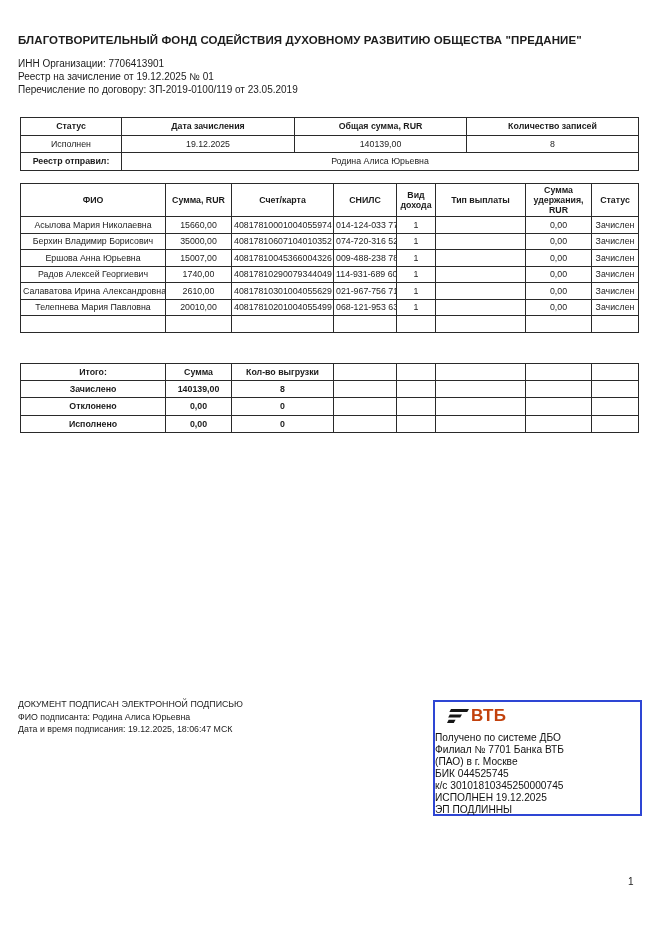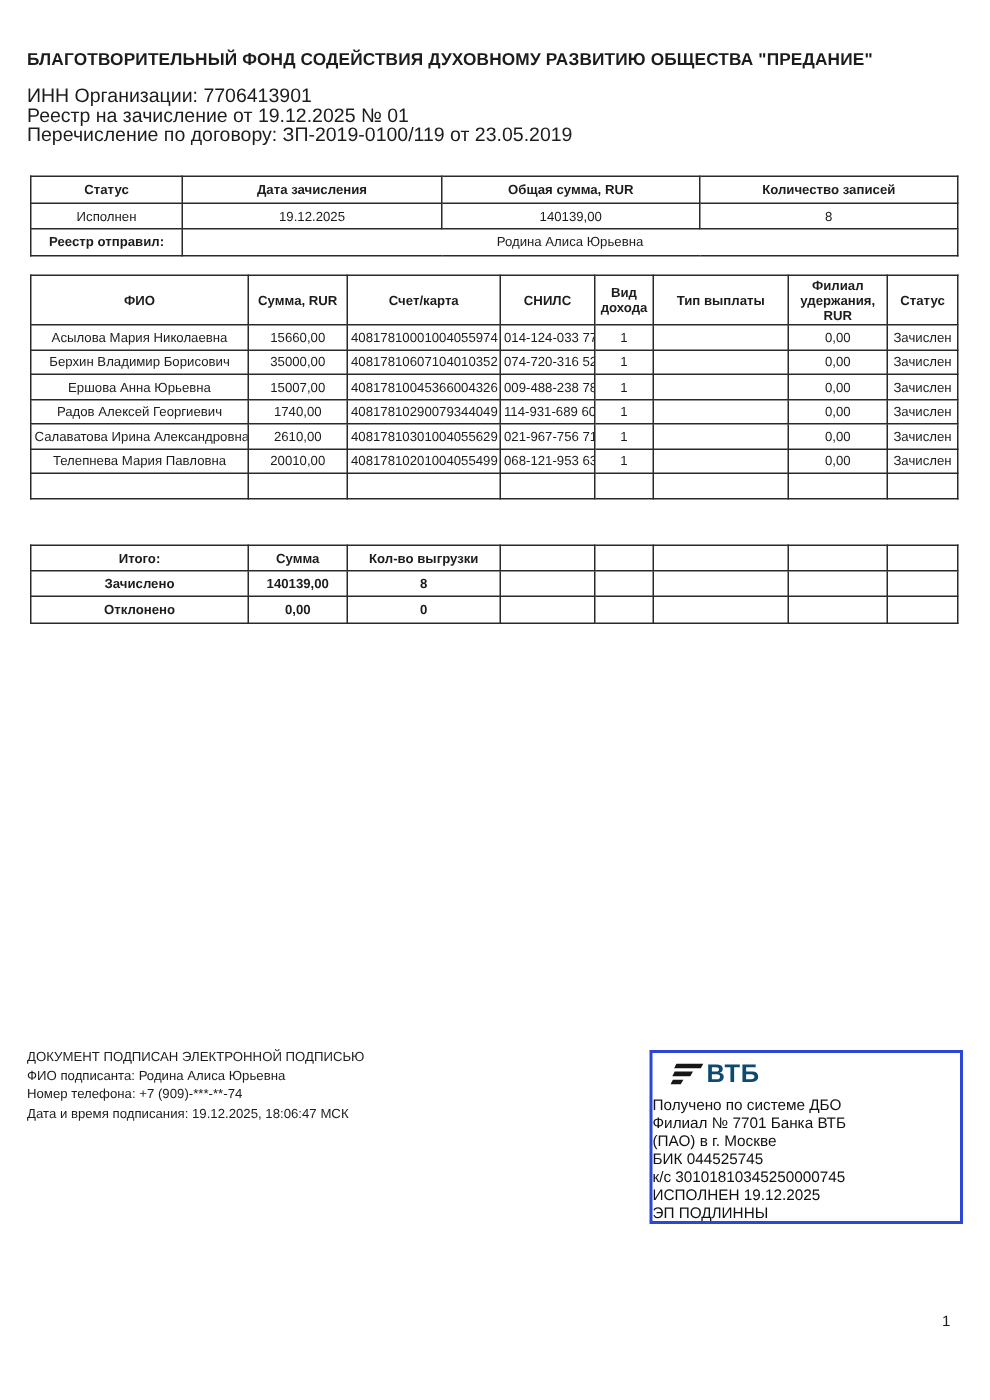--- a/index.html
+++ b/index.html
@@ -6,21 +6,21 @@
   .page{
     position:relative;width:660px;height:933px;background:#ffffff;
     font-family:"Liberation Sans","DejaVu Sans",sans-serif;color:#1c1c1c;
     overflow:hidden;
     padding-left:28px;
   }
   .title{
     position:absolute;top:33px;left:18px;right:14px;margin:0;
     font-size:11.5px;font-weight:bold;letter-spacing:0.1px;line-height:14px;
   }
-  .meta{position:absolute;top:57px;left:18px;font-size:13px;line-height:13.2px;}
+  .meta{position:absolute;top:57px;left:18px;font-size:10px;line-height:13.2px;}
   table{
     position:absolute;left:20px;border-collapse:collapse;table-layout:fixed;
     border:1.5px solid #2a2a2a;
   }
   th,td{
     border:1px solid #2a2a2a;text-align:center;vertical-align:middle;
     font-size:8.8px;padding:1px 2px;overflow:hidden;white-space:nowrap;
   }
   th{font-weight:bold;}
   .t1{top:117px;width:618px;}
@@ -33,21 +33,21 @@
   .t3{top:363px;width:618px;border-radius:27px;}
   .t3 tr{height:17.2px;}
   .t3 td{font-weight:bold;}
   .sig{position:absolute;left:18px;top:698px;font-size:8.8px;line-height:12.7px;}
   .stamp{
     position:absolute;left:433px;top:700px;width:209px;height:116px;
     border:2px solid #2e46d4;background:#ffffff;box-sizing:border-box;
   }
   .stamp-logo{
     position:absolute;left:12px;top:5px;display:flex;align-items:flex-start;gap:2px;
-    color:#0c4a6e;
+    color:#c2410c;
   }
   .stamp-logo svg{display:block;margin-top:2px;}
   .vtb-word{font-size:17px;font-weight:bold;letter-spacing:0.4px;line-height:17px;}
   .stamp-lines{
     position:absolute;left:0;right:0;top:30px;text-align:left;
     font-size:10.2px;line-height:12px;color:#111111;
   }
   .pagenum{position:absolute;left:628px;top:876px;font-size:10px;}
 </style>
 </head>
@@ -102,21 +102,21 @@
         <col style="width:47px">
       </colgroup>
     <thead>
       <tr>
         <th>ФИО</th>
         <th>Сумма, RUR</th>
         <th>Счет/карта</th>
         <th>СНИЛС</th>
         <th>Вид дохода</th>
         <th>Тип выплаты</th>
-        <th>Филиал удержания, RUR</th>
+        <th>Сумма удержания, RUR</th>
         <th>Статус</th>
       </tr>
     </thead>
     <tbody>
       <tr>
         <td>Асылова Мария Николаевна</td>
         <td>15660,00</td>
         <td>40817810001004055974</td>
         <td>014-124-033 77</td>
         <td>1</td>
@@ -222,27 +222,36 @@
     <tr>
       <td>Отклонено</td>
       <td>0,00</td>
       <td>0</td>
       <td></td>
       <td></td>
       <td></td>
       <td></td>
       <td></td>
     </tr>
+    <tr>
+      <td>Исполнено</td>
+      <td>0,00</td>
+      <td>0</td>
+      <td></td>
+      <td></td>
+      <td></td>
+      <td></td>
+      <td></td>
+    </tr>
   </tbody>
     </table>
 
   <div class="sig">
     <div>ДОКУМЕНТ ПОДПИСАН ЭЛЕКТРОННОЙ ПОДПИСЬЮ</div>
     <div>ФИО подписанта: Родина Алиса Юрьевна</div>
-    <div>Номер телефона: +7 (909)-***-**-74</div>
     <div>Дата и время подписания: 19.12.2025, 18:06:47 МСК</div>
   </div>
 
   <div class="stamp">
     <div class="stamp-logo">
       <span>
         <svg width="22" height="15" viewBox="0 0 22 15" xmlns="http://www.w3.org/2000/svg">
           <path fill="#161616" d="M4.0 0 L22 0 L20.2 3.1 L2.4 3.1 Z"></path>
           <path fill="#161616" d="M2.8 5.4 L15.0 5.4 L13.2 8.5 L1.2 8.5 Z"></path>
           <path fill="#161616" d="M1.6 10.8 L8.6 10.8 L6.8 13.9 L0 13.9 Z"></path>

